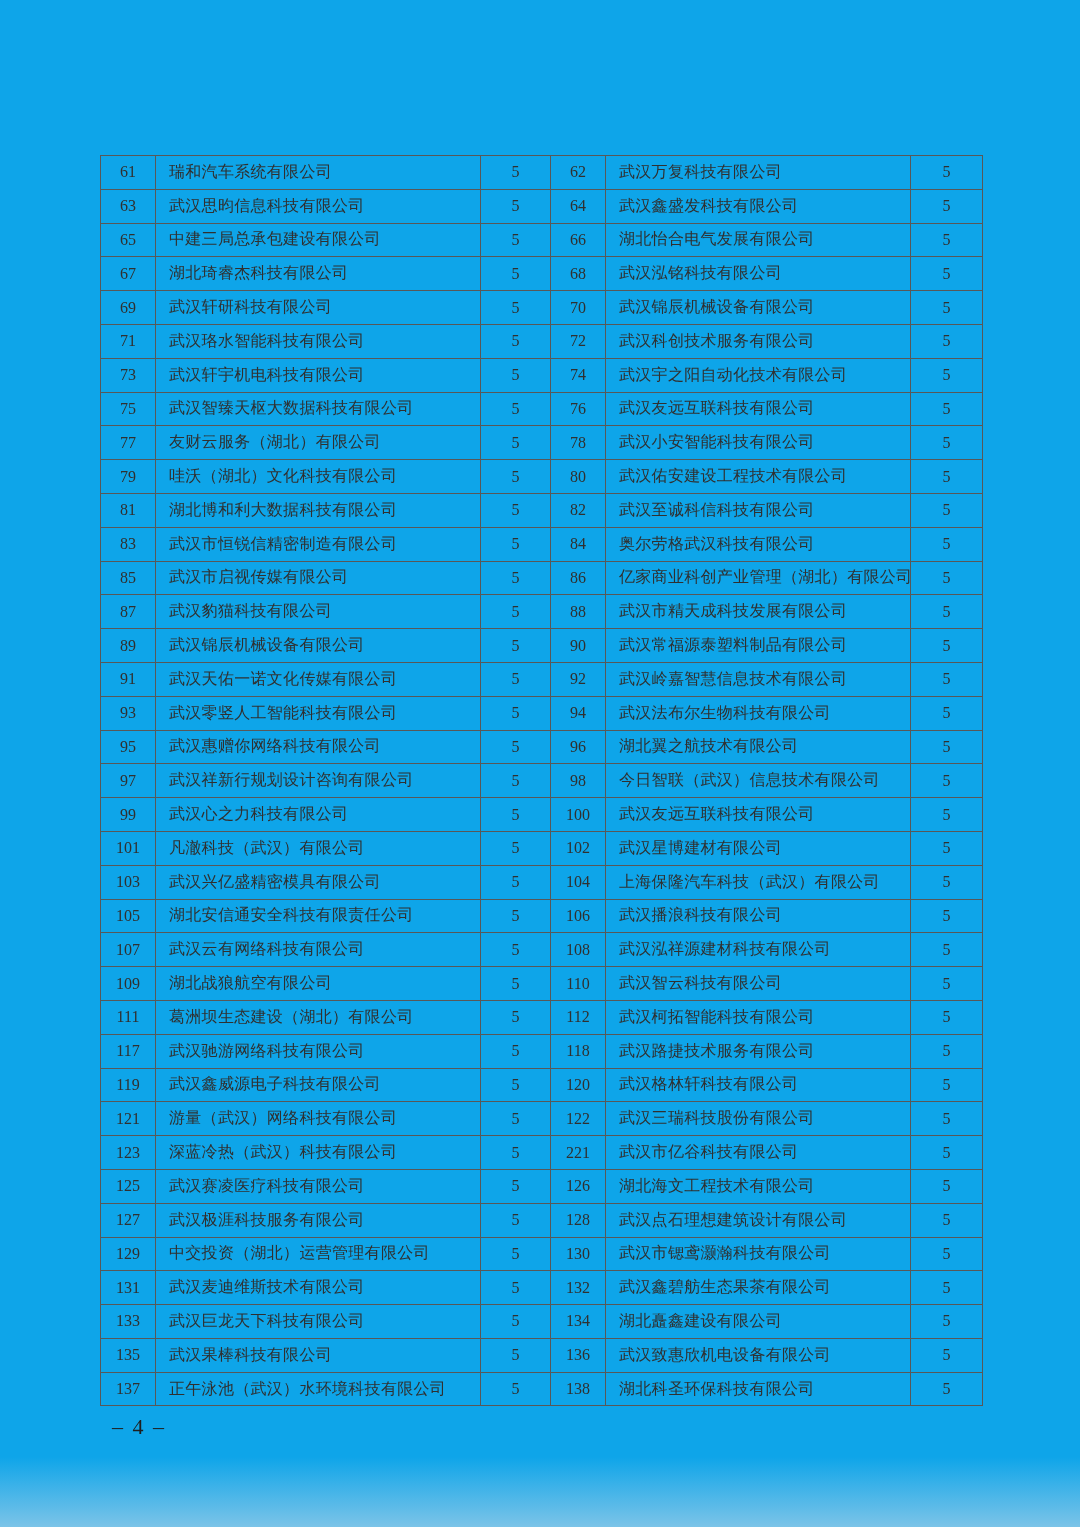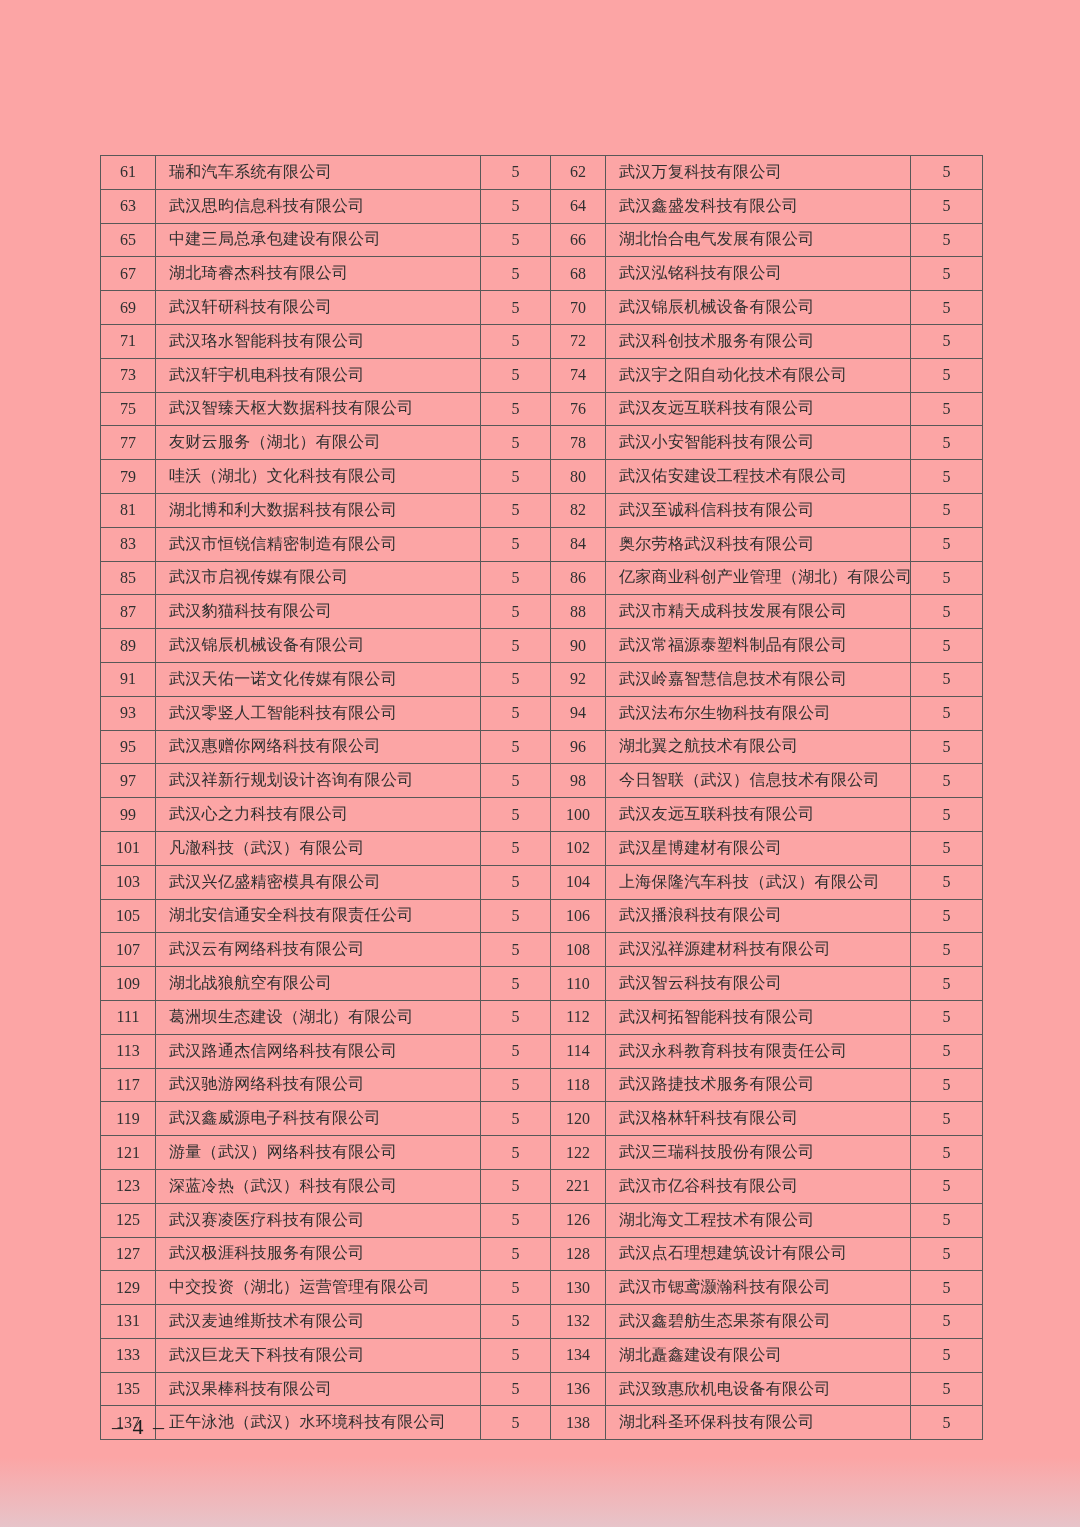--- a/index.html
+++ b/index.html
@@ -4,21 +4,21 @@
 <style>
   html, body {
     margin: 0;
     padding: 0;
     background: #ffffff;
   }
   .page {
     position: relative;
     width: 1080px;
     height: 1527px;
-    background: #fca5a5;
+    background: #0ea5e9;
     overflow: hidden;
     font-family: "Liberation Serif", "DejaVu Serif", serif;
     color: #2f2f2f;
   }
   
   .page::after {
     content: "";
     position: absolute;
     left: 0; right: 0; bottom: 0;
     height: 70px;
@@ -279,28 +279,20 @@
         </tr>
         <tr>
           <td class="cell-no">111</td>
           <td class="cell-name">葛洲坝生态建设（湖北）有限公司</td>
           <td class="cell-score">5</td>
           <td class="cell-no">112</td>
           <td class="cell-name">武汉柯拓智能科技有限公司</td>
           <td class="cell-score">5</td>
         </tr>
         <tr>
-          <td class="cell-no">113</td>
-          <td class="cell-name">武汉路通杰信网络科技有限公司</td>
-          <td class="cell-score">5</td>
-          <td class="cell-no">114</td>
-          <td class="cell-name">武汉永科教育科技有限责任公司</td>
-          <td class="cell-score">5</td>
-        </tr>
-        <tr>
           <td class="cell-no">117</td>
           <td class="cell-name">武汉驰游网络科技有限公司</td>
           <td class="cell-score">5</td>
           <td class="cell-no">118</td>
           <td class="cell-name">武汉路捷技术服务有限公司</td>
           <td class="cell-score">5</td>
         </tr>
         <tr>
           <td class="cell-no">119</td>
           <td class="cell-name">武汉鑫威源电子科技有限公司</td>

